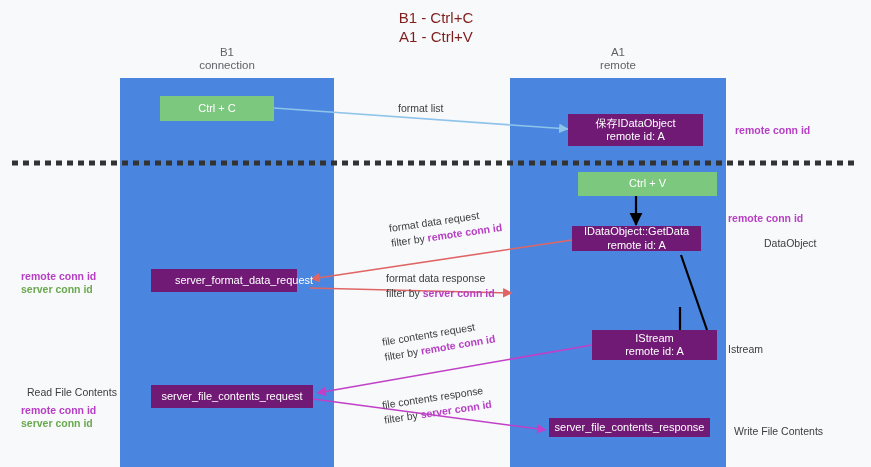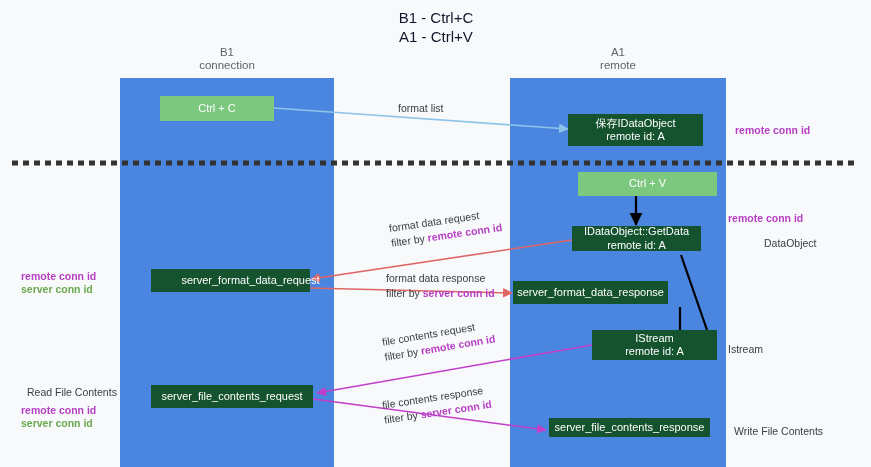--- a/index.html
+++ b/index.html
@@ -13,37 +13,37 @@
   #stage{position:absolute;left:0;top:0;width:871px;height:467px;}
 
   
   #wires{position:absolute;left:0;top:0;width:871px;height:467px;pointer-events:none;}
 
   
   .lane{position:absolute;background:#4a86df;}
 
   
   .doc-title{
-    position:absolute;text-align:center;color:#0f172a;
+    position:absolute;text-align:center;color:#7f1d1d;
     font-size:15px;line-height:19px;white-space:pre-line;
   }
   .lane-title{
     position:absolute;text-align:center;color:#5f6368;
     font-size:11.5px;line-height:13px;white-space:pre-line;
   }
 
   
   .node{
     position:absolute;box-sizing:border-box;
     display:flex;align-items:center;justify-content:center;
     text-align:center;color:#ffffff;font-size:11px;line-height:13.5px;
     white-space:pre-line;
   }
   .node.green{background:#7dc87f;}
-  .node.orange{background:#14532d;}
+  .node.orange{background:#701a75;}
 
   
   .edge-label{
     position:absolute;font-size:10.5px;line-height:15px;color:#3c4043;
     white-space:nowrap;transform-origin:left top;
   }
   .edge-label .hl-remote{color:#b63fc4;font-weight:bold;}
   .edge-label .hl-server{color:#b63fc4;font-weight:bold;}
   .plain-label{
     position:absolute;font-size:10.5px;line-height:15px;color:#3c4043;
@@ -110,23 +110,22 @@
   <div class="node green" style="left:160px;top:96px;width:114px;height:25px;">Ctrl + C</div>
 
   <div class="node orange" style="left:568px;top:114px;width:135px;height:32px;">保存IDataObject
 remote id: A</div>
 
   <div class="node green" style="left:578px;top:172px;width:139px;height:24px;">Ctrl + V</div>
 
   <div class="node orange" style="left:572px;top:226px;width:129px;height:25px;">IDataObject::GetData
 remote id: A</div>
 
-  <div class="node orange" style="left:151px;top:269px;width:159px;height:23px;padding-left:40px;">server_format_data_request</div>
+  <div class="node orange" style="left:151px;top:269px;width:146px;height:23px;padding-left:40px;">server_format_data_request</div>
 
-  <div class="node orange" style="left:513px;top:281px;width:155px;height:23px;">server_format_data_response</div>
 
   <div class="node orange" style="left:592px;top:330px;width:125px;height:30px;">IStream
 remote id: A</div>
 
   <div class="node orange" style="left:151px;top:385px;width:162px;height:23px;">server_file_contents_request</div>
 
   <div class="node orange" style="left:549px;top:418px;width:161px;height:19px;">server_file_contents_response</div>
 
   <div class="plain-label" style="left:398px;top:101px;">format list</div>
 

